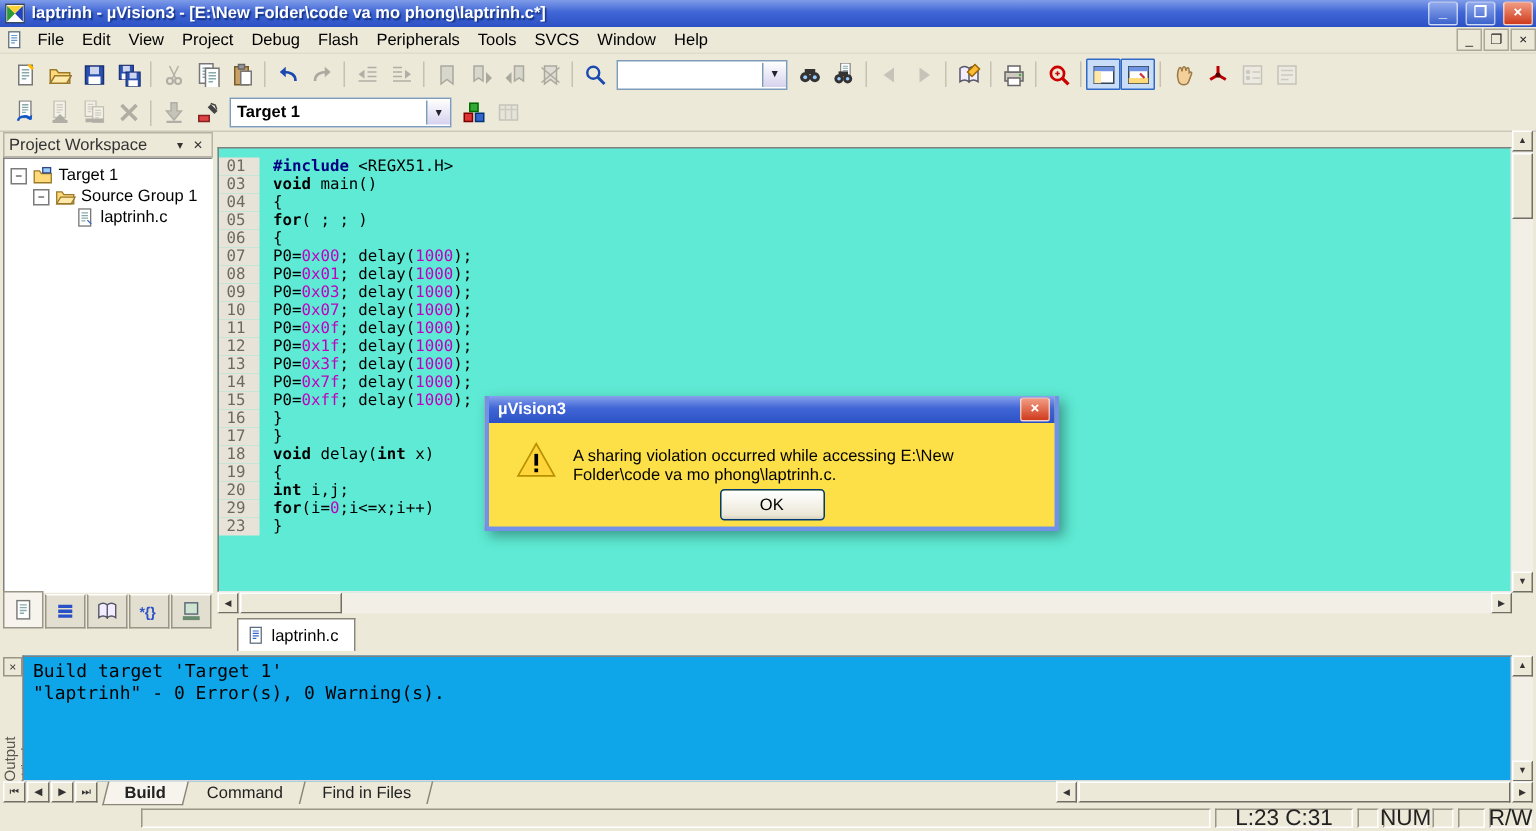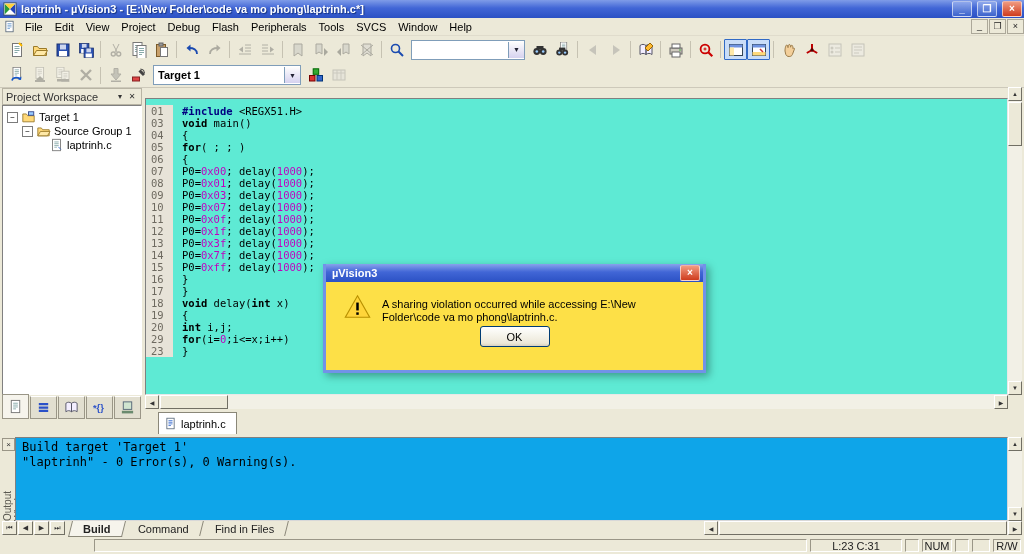--- a/index.html
+++ b/index.html
@@ -85,30 +85,30 @@
   .navbtn{width:15px;height:14px;border:1px solid;border-color:#fff #716f64 #716f64 #fff;background:#ece9d8;
     display:flex;align-items:center;justify-content:center;font-size:7px;color:#333;box-sizing:border-box;margin-right:1px;}
   .otab{height:15px;padding:0 12px;display:flex;align-items:center;color:#222;
     border-right:1px solid #8a8778;transform:skewX(-14deg);background:transparent;margin-right:2px;}
   .otab .lbl{transform:skewX(14deg);}
   .otab.on{background:#f6f4ec;border:1px solid #8a8778;border-top:none;font-weight:bold;}
   .tabrow .grow{flex:1;}
   .bh{position:relative;width:318px;height:14px;background:#f2f0e6;}
   
   .statusbar{position:absolute;left:0;right:0;bottom:0;height:17px;background:#ece9d8;
-    display:flex;align-items:center;gap:3px;padding:0 3px;font-size:11px;color:#222;}
+    display:flex;align-items:center;gap:3px;padding:0 3px;font-size:15px;color:#222;}
   .sp-box{height:13px;border:1px solid;border-color:#9a9687 #fff #fff #9a9687;box-sizing:border-box;
     display:flex;align-items:center;justify-content:center;padding:0 4px;}
   
   .dlg{position:absolute;left:323px;top:232px;width:377px;z-index:50;
     border:3px solid #7292e8;border-top:none;background:#fde047;box-shadow:3px 3px 8px rgba(0,0,0,.35);margin-top:32px;}
   .dlg-title{height:18px;background:linear-gradient(180deg,#88a2ec 0%,#4166d6 45%,#2b51c4 100%);
     display:flex;align-items:center;color:#fff;font-weight:bold;padding:0 3px 0 6px;}
   .dlg-title .sp{flex:1;}
-  .dlg-body{position:relative;height:88px;}
+  .dlg-body{position:relative;height:69px;}
   .dlg-msg{position:absolute;left:56px;right:10px;top:16px;line-height:13px;}
   .okbtn{position:absolute;left:50%;top:44px;transform:translateX(-50%);width:68px;height:19px;
     border:1px solid #003c74;border-radius:3px;background:linear-gradient(180deg,#ffffff,#ece8d8 85%,#d8d0bf);
     display:flex;align-items:center;justify-content:center;font-size:11px;}
   .warnicon{position:absolute;left:18px;top:12px;width:27px;height:25px;}
 </style>
 </head>
 <body>
 
 <div class="app">

